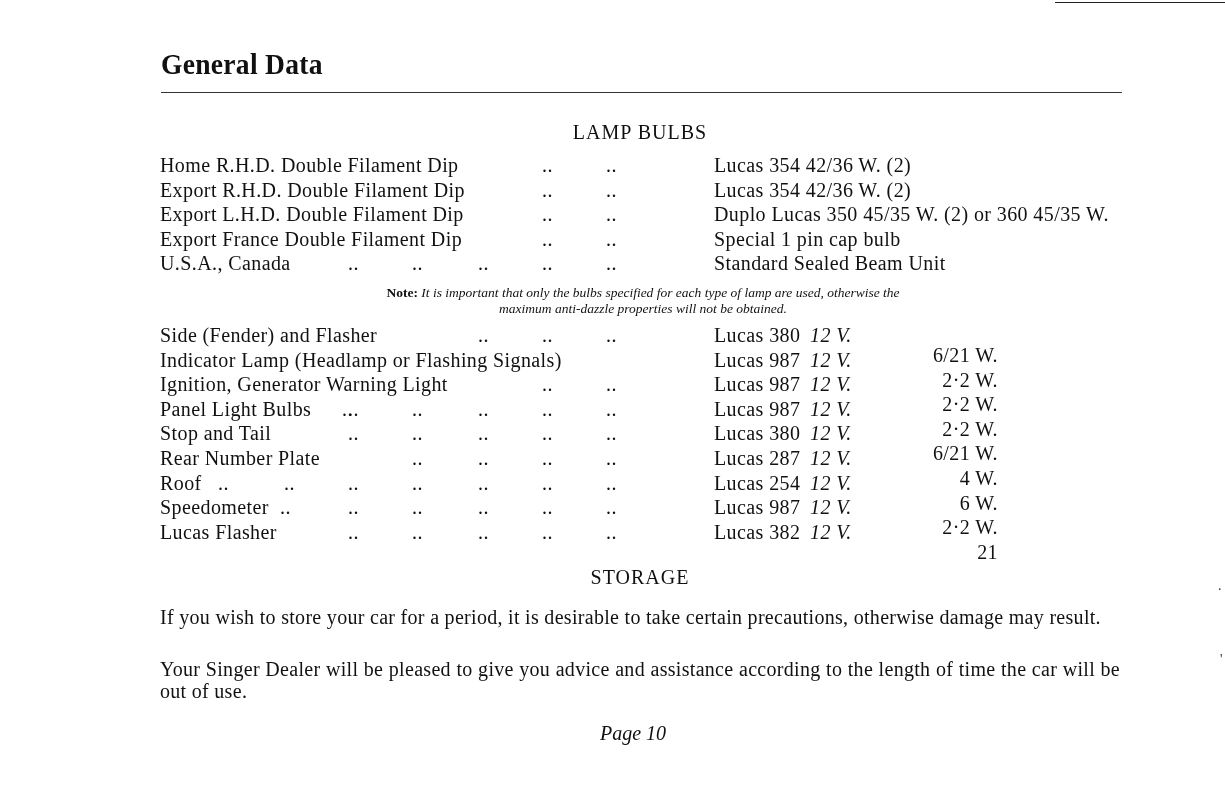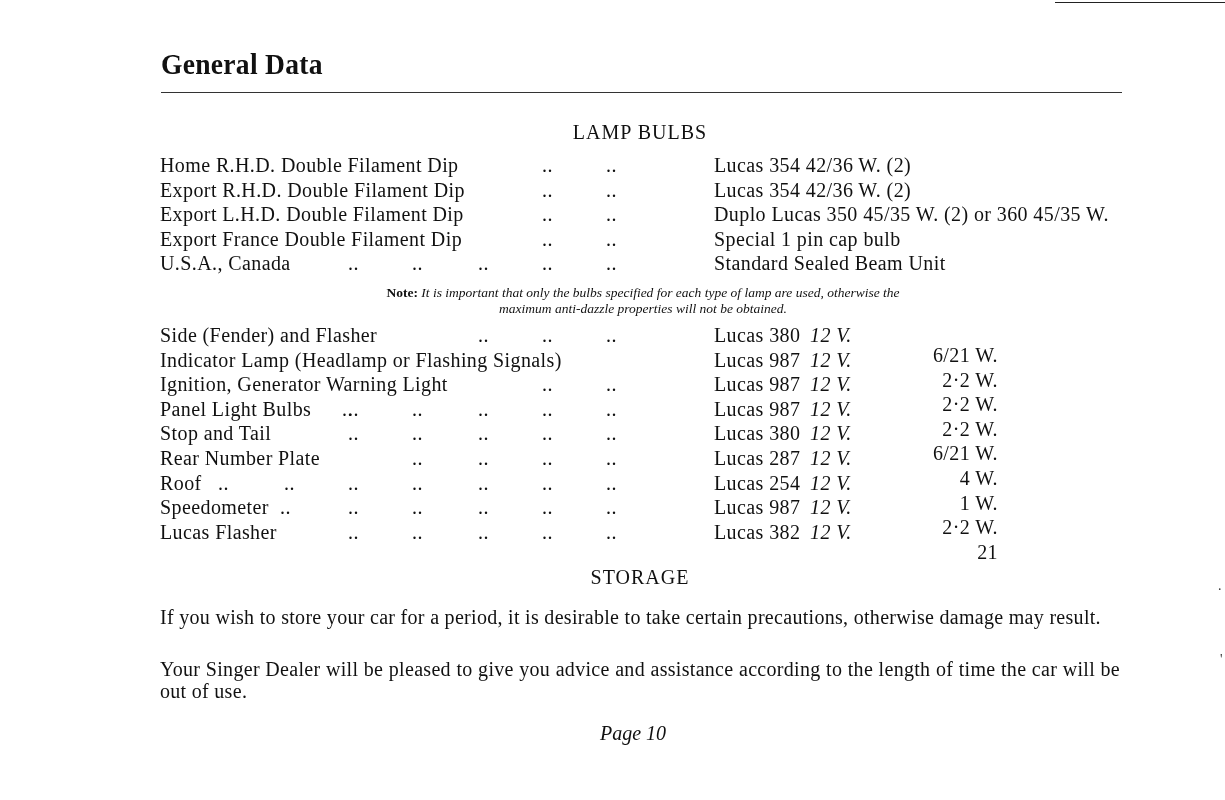--- a/index.html
+++ b/index.html
@@ -135,21 +135,21 @@
     </div>
     <div class="row" style="top: 471.6px;">
       <span class="label">Roof</span>
       <span class="d" style="left: 188px;">..</span>
       <span class="d" style="left: 252px;">..</span>
       <span class="d" style="left: 318px;">..</span>
       <span class="d" style="left: 382px;">..</span>
       <span class="d" style="left: 446px;">..</span>
       <span class="spec">Lucas 254</span>
       <span class="volt">12 V.</span>
-      <span class="watt">1 W.</span>
+      <span class="watt">6 W.</span>
       <span class="d" style="left: 58px;">..</span>
       <span class="d" style="left: 124px;">..</span>
     </div>
     <div class="row" style="top: 496.2px;">
       <span class="label">Speedometer</span>
       <span class="d" style="left: 188px;">..</span>
       <span class="d" style="left: 252px;">..</span>
       <span class="d" style="left: 318px;">..</span>
       <span class="d" style="left: 382px;">..</span>
       <span class="d" style="left: 446px;">..</span>

